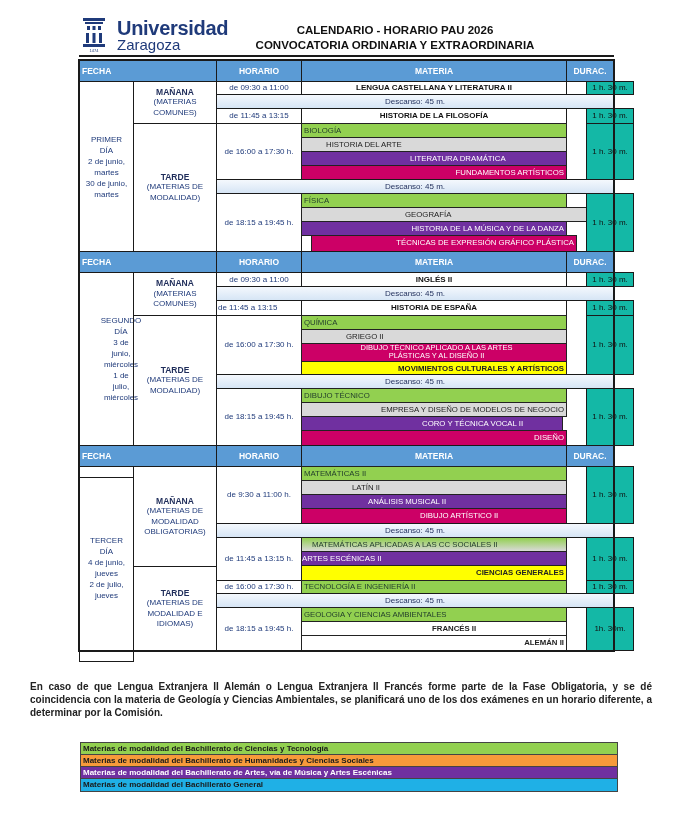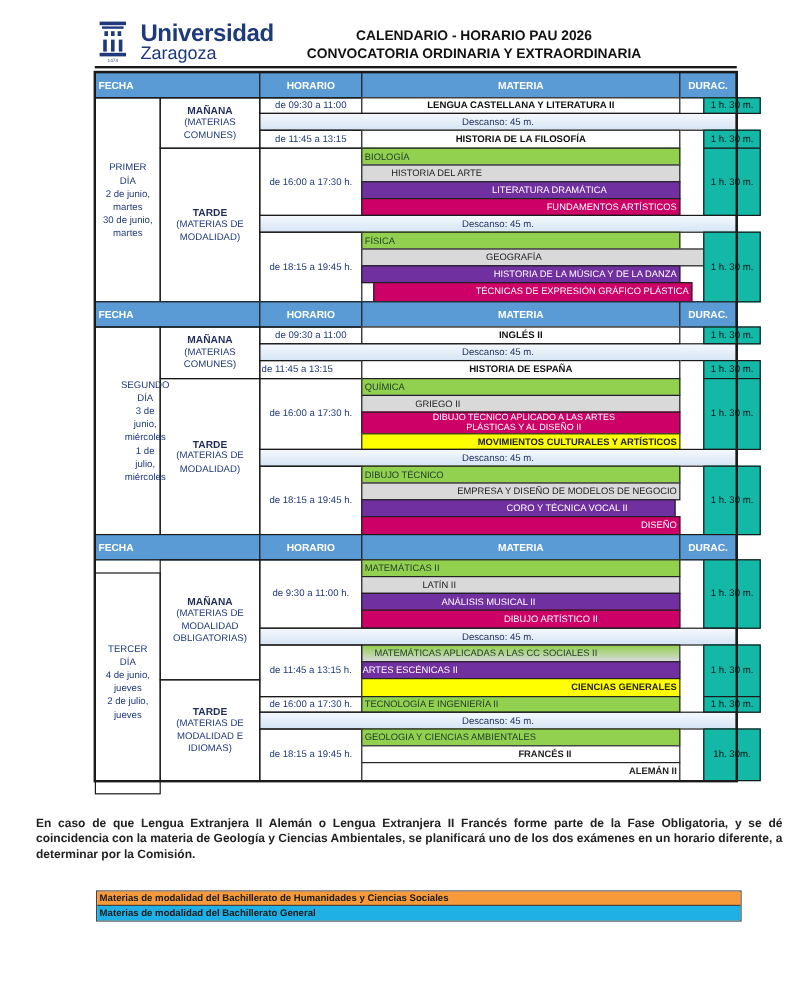--- a/index.html
+++ b/index.html
@@ -203,15 +203,17 @@
   <div class="subj wh abs" style="left:301px;top:621px;width:266px;height:15px;padding-left:130px;">FRANCÉS II</div>
   <div class="subj wh abs" style="left:301px;top:635px;width:266px;height:16px;text-align:right;padding-right:2px;">ALEMÁN II</div>
   <div class="cell dur abs" style="left:566px;top:607px;width:48px;height:44px;">1h. 30m.</div>
 
   <div class="abs" style="left:78px;top:59px;width:537px;height:593px;border:2px solid #1a1a1a;pointer-events:none;"></div>
 </div>
 
 <div class="abs note">En caso de que Lengua Extranjera II Alemán o Lengua Extranjera II Francés forme parte de la Fase Obligatoria, y se dé coincidencia con la materia de Geología y Ciencias Ambientales, se planificará uno de los dos exámenes en un horario diferente, a determinar por la Comisión.</div>
 
 <div class="abs legend">
+  <div class="leg" style="background:#92d050;color:#1a1a1a;">Materias de modalidad del Bachillerato de Ciencias y Tecnología</div>
   <div class="leg" style="background:#f79a3a;color:#1a1a1a;">Materias de modalidad del Bachillerato de Humanidades y Ciencias Sociales</div>
+  <div class="leg" style="background:#7030a0;color:#ffffff;">Materias de modalidad del Bachillerato de Artes, vía de Música y Artes Escénicas</div>
   <div class="leg" style="background:#1fb0e6;color:#1a1a1a;">Materias de modalidad del Bachillerato General</div>
 </div>
 
 </body></html>

